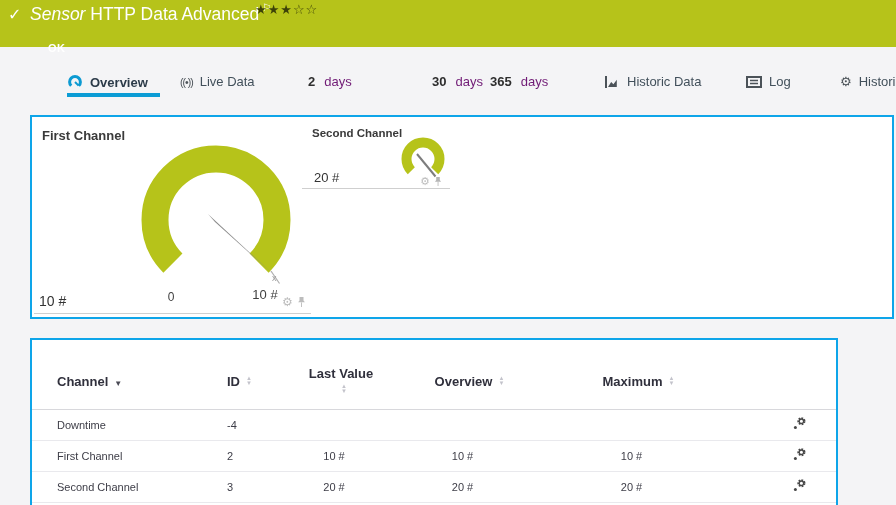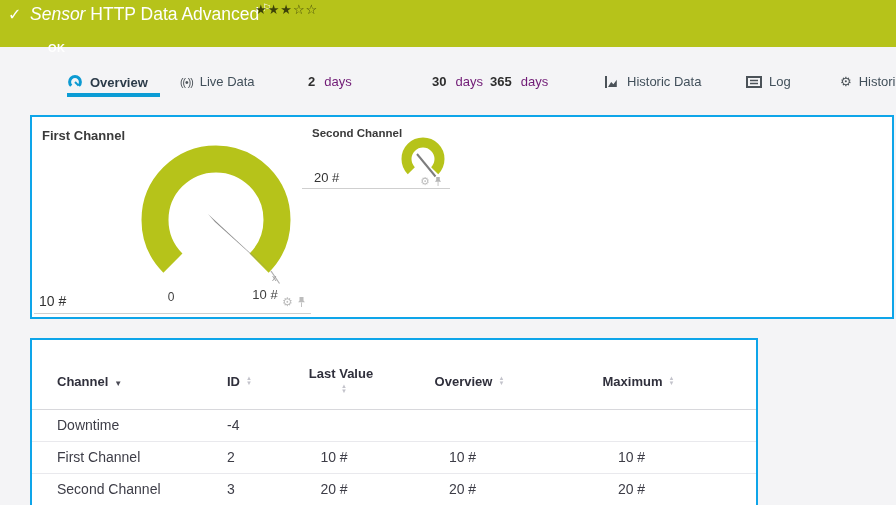--- a/index.html
+++ b/index.html
@@ -23,21 +23,21 @@
   .tab .dayword { color:#701a75; margin-left:2px; }
   .tab.active { font-weight:bold; color:#2c3b49; }
   .tab .ticon { display:inline-flex; align-items:center; color:#4b5258; }
   .tab .livedata-glyph { font-size:10.5px; letter-spacing:-1px; color:#4b5258; }
   .tab .gearglyph { font-size:13px; }
   .active-underline { position:absolute; left:55px; top:46px; width:93px; height:4px; background:#0b9cd5; }
 
   
   .panel { position:absolute; background:#fff; border:2px solid #0ea5e9; }
   .gauge-panel { left:30px; top:115px; width:864px; height:204px; }
-  .table-panel { left:30px; top:338px; width:728px; height:167px; border-bottom:none; overflow:hidden; }
+  .table-panel { left:30px; top:338px; width:808px; height:167px; border-bottom:none; overflow:hidden; }
 
   .gp-title { position:absolute; left:10px; top:11px; font-size:13px; font-weight:600; color:#3a3a3a; }
   .gsvg { position:absolute; left:0; top:0; pointer-events:none; }
   .scale-lbl { position:absolute; color:#3f3f3f; text-align:center; }
   .lbl-zero { left:127px; top:173px; width:24px; font-size:12px; }
   .lbl-max { left:211px; top:170px; width:44px; font-size:13px; }
   .cur-val { position:absolute; left:7px; top:176px; font-size:14px; color:#333; }
   .tip-x { position:absolute; left:240px; top:156px; font-size:9px; color:#9a9a9a; }
   .mini-icons { position:absolute; display:flex; align-items:center; gap:4px; color:#bcbcbc; }
   .icons-1 { left:250px; top:179px; }
@@ -45,21 +45,21 @@
   .gear-sm { font-size:12px; line-height:1; }
   .underbar { position:absolute; height:1px; background:#cfcfcf; }
   .ub-1 { left:2px; top:196px; width:277px; }
   .ub-2 { left:270px; top:71px; width:148px; }
   .g2-title { position:absolute; left:280px; top:10px; font-size:11.5px; font-weight:600; color:#3a3a3a; }
   .g2-val { position:absolute; left:282px; top:53px; font-size:13px; color:#333; }
 
   
   table { border-collapse:collapse; width:864px; table-layout:fixed; }
   th { font-weight:bold; font-size:13px; color:#30303c; text-align:left; padding:26px 0 13px 0; border-bottom:1px solid #d8d8dc; }
-  td { font-size:14px; color:#3d3d47; padding:6px 0 7px 0; border-bottom:1px solid #e9e9ed; }
+  td { font-size:11px; color:#3d3d47; padding:6px 0 7px 0; border-bottom:1px solid #e9e9ed; }
   th.first, td.first { padding-left:25px; }
   th.num, td.num { text-align:center; }
   td.num { padding-right:14px; }
   .sort-stack { display:inline-flex; flex-direction:column; font-size:6px; line-height:5px; color:#c3c3cb; margin-left:6px; vertical-align:middle; position:relative; top:-1px; }
   .sort-active { font-size:8px; color:#4a4a55; margin-left:6px; }
   .chgear { display:inline-block; }
 </style>
 </head>
 <body>
 

